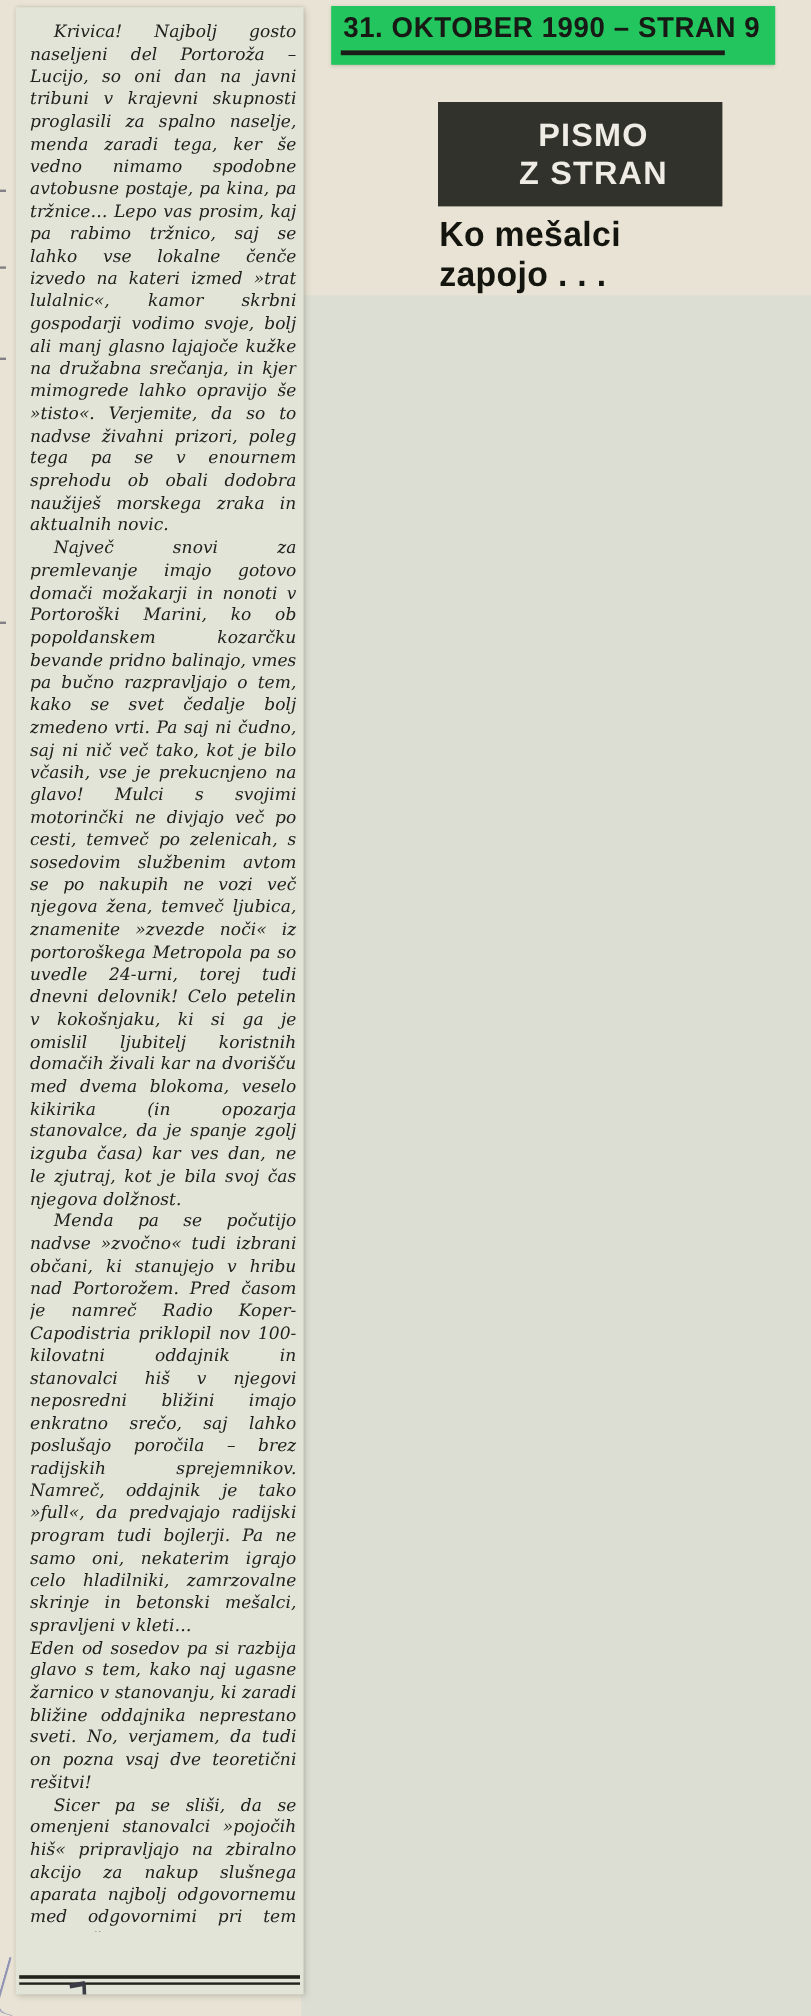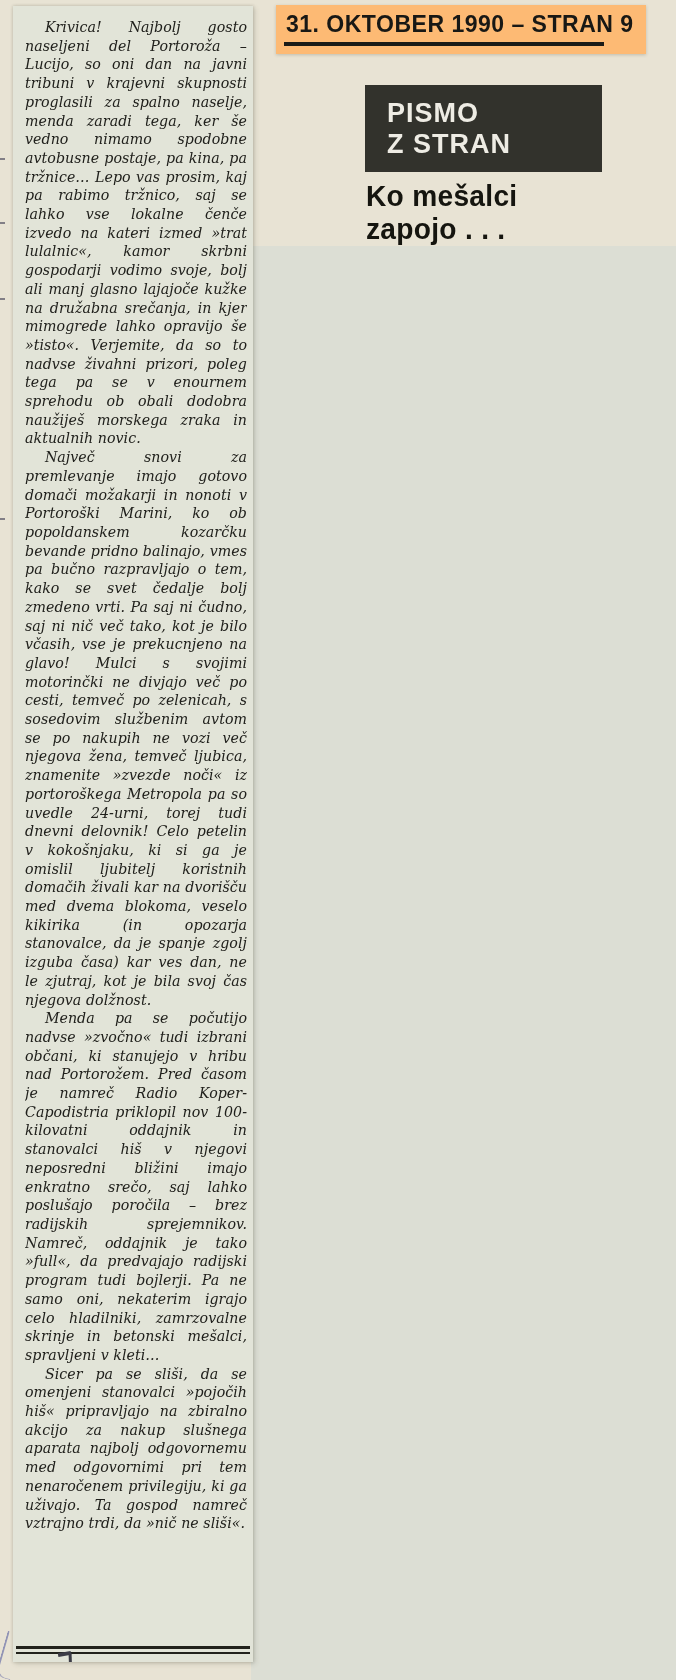--- a/index.html
+++ b/index.html
@@ -29,37 +29,38 @@
   .article-text p{margin:0;text-indent:1.4em;}
   .article-text p.noindent{text-indent:0;}
   .double-rule{
     position:absolute;left:3px;right:3px;top:1640px;height:3px;
     border-top:3px solid var(--rule,#22221c);
     border-bottom:2px solid var(--rule,#22221c);
   }
   
   .header-strip{
     position:absolute;left:276px;top:5px;width:370px;height:49px;
-    background:#fdba74;box-shadow:0 1px 3px rgba(80,80,60,.25);
+    background:#22c55e;box-shadow:0 1px 3px rgba(80,80,60,.25);
   }
   .masthead-text{
     position:absolute;left:10px;top:5px;white-space:nowrap;
     font-weight:bold;font-size:24px;color:#181815;letter-spacing:.5px;
     transform:scaleX(.96);transform-origin:left;
   }
   .masthead-rule{
     position:absolute;left:8px;top:37px;width:320px;height:4px;background:#1b1b17;
   }
   
   .rubric-box{
     position:absolute;left:365px;top:85px;width:237px;height:87px;
     background:var(--rubric_box,#32322c);color:var(--rubric_text,#eeece4);
     font-weight:bold;font-size:27px;line-height:31px;letter-spacing:1px;
     padding:13px 0 0 22px;box-sizing:border-box;
     transform-origin:left top;
+    text-align:center;
   }
   
   .headline{
     position:absolute;left:366px;top:180px;
     font-weight:bold;font-size:29px;line-height:33px;color:#15150f;
     letter-spacing:.3px;transform:scaleX(.97);transform-origin:left top;
     white-space:nowrap;
   }
   
   .mark{position:absolute;}
@@ -84,20 +85,21 @@
 
 <div class="canvas">
 
   <div class="gray-panel"></div>
 
   <div class="column">
     <div class="article-text">
       <p>Krivica! Najbolj gosto naseljeni del Portoroža – Lucijo, so oni dan na javni tribuni v krajevni skupnosti proglasili za spalno naselje, menda zaradi tega, ker še vedno nimamo spodobne avtobusne postaje, pa kina, pa tržnice… Lepo vas prosim, kaj pa rabimo tržnico, saj se lahko vse lokalne čenče izvedo na kateri izmed »trat lulalnic«, kamor skrbni gospodarji vodimo svoje, bolj ali manj glasno lajajoče kužke na družabna srečanja, in kjer mimogrede lahko opravijo še »tisto«. Verjemite, da so to nadvse živahni prizori, poleg tega pa se v enournem sprehodu ob obali dodobra naužiješ morskega zraka in aktualnih novic.</p>
       <p>Največ snovi za premlevanje imajo gotovo domači možakarji in nonoti v Portoroški Marini, ko ob popoldanskem kozarčku bevande pridno balinajo, vmes pa bučno razpravljajo o tem, kako se svet čedalje bolj zmedeno vrti. Pa saj ni čudno, saj ni nič več tako, kot je bilo včasih, vse je prekucnjeno na glavo! Mulci s svojimi motorinčki ne divjajo več po cesti, temveč po zelenicah, s sosedovim službenim avtom se po nakupih ne vozi več njegova žena, temveč ljubica, znamenite »zvezde noči« iz portoroškega Metropola pa so uvedle 24-urni, torej tudi dnevni delovnik! Celo petelin v kokošnjaku, ki si ga je omislil ljubitelj koristnih domačih živali kar na dvorišču med dvema blokoma, veselo kikirika (in opozarja stanovalce, da je spanje zgolj izguba časa) kar ves dan, ne le zjutraj, kot je bila svoj čas njegova dolžnost.</p>
       <p>Menda pa se počutijo nadvse »zvočno« tudi izbrani občani, ki stanujejo v hribu nad Portorožem. Pred časom je namreč Radio Koper-Capodistria priklopil nov 100-kilovatni oddajnik in stanovalci hiš v njegovi neposredni bližini imajo enkratno srečo, saj lahko poslušajo poročila – brez radijskih sprejemnikov. Namreč, oddajnik je tako »full«, da predvajajo radijski program tudi bojlerji. Pa ne samo oni, nekaterim igrajo celo hladilniki, zamrzovalne skrinje in betonski mešalci, spravljeni v kleti…</p>
+      <p class="noindent">Eden od sosedov pa si razbija glavo s tem, kako naj ugasne žarnico v stanovanju, ki zaradi bližine oddajnika neprestano sveti. No, verjamem, da tudi on pozna vsaj dve teoretični rešitvi!</p>
       <p>Sicer pa se sliši, da se omenjeni stanovalci »pojočih hiš« pripravljajo na zbiralno akcijo za nakup slušnega aparata najbolj odgovornemu med odgovornimi pri tem nenaročenem privilegiju, ki ga uživajo. Ta gospod namreč vztrajno trdi, da »nič ne sliši«.</p>
 
     </div>
     <div class="double-rule"></div>
   </div>
 
   <div class="header-strip">
     <div class="masthead-text">31. OKTOBER 1990 – STRAN 9</div>
     <div class="masthead-rule"></div>
   </div>

